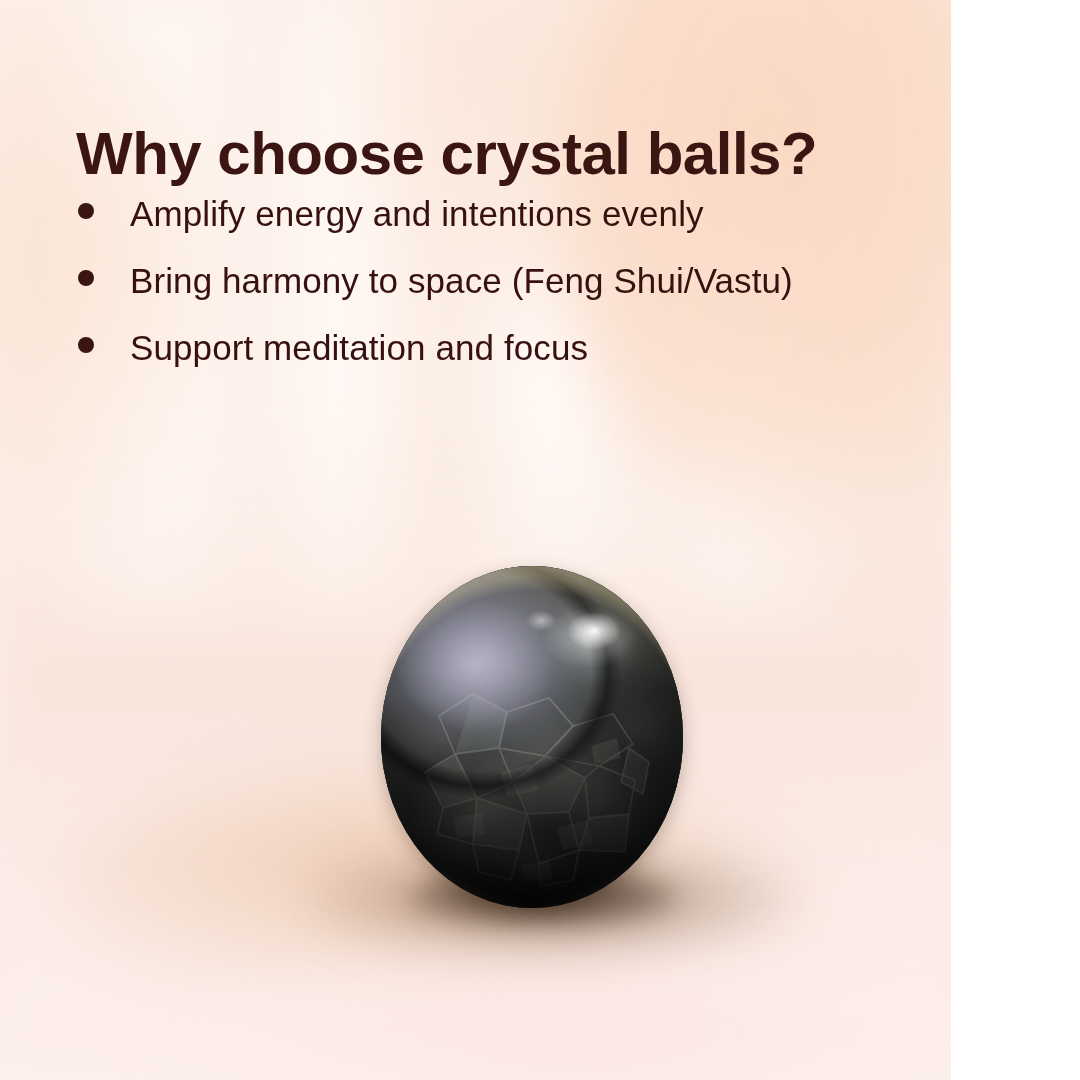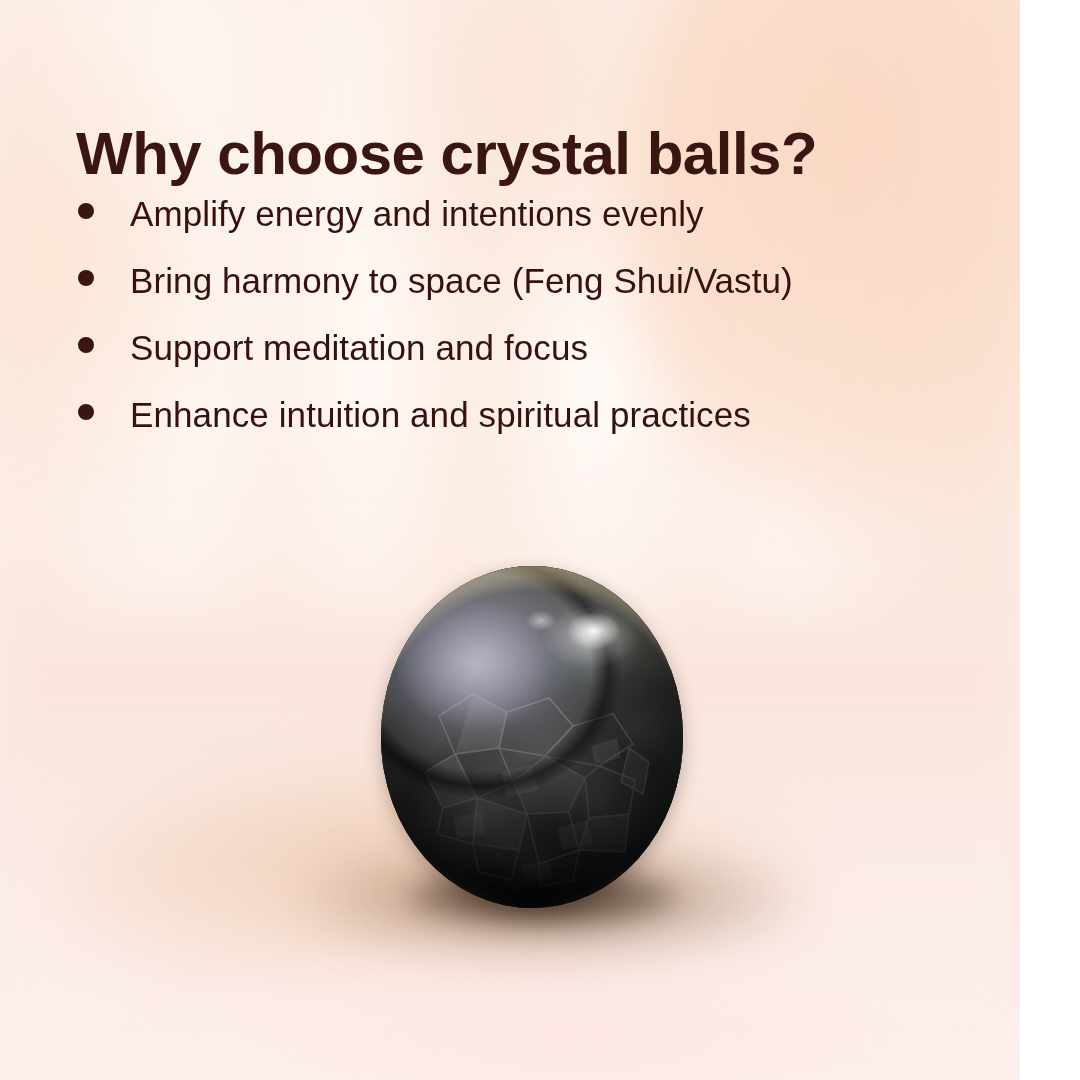--- a/index.html
+++ b/index.html
@@ -3,25 +3,26 @@
 <meta charset="utf-8">
 <title>Why choose crystal balls?</title>
 <style>
   html, body {
     margin: 0;
     padding: 0;
     background: #ffffff;
   }
   #canvas {
     position: relative;
-    width: 1020px;
+    width: 928px;
     height: 1080px;
     overflow: hidden;
     background: #bef264;
     font-family: "Liberation Sans", "DejaVu Sans", sans-serif;
+    padding-left: 23px;
     -webkit-font-smoothing: antialiased;
   }
 
   
   .bg-base {
     position: absolute;
     inset: 0;
     background:
       linear-gradient(180deg,
         #fdf1ec 0%,
@@ -311,24 +312,20 @@
       <span class="bullet-dot"></span>
       <span class="bullet-text">Amplify energy and intentions evenly</span>
     </li>
     <li class="bullet-row">
       <span class="bullet-dot"></span>
       <span class="bullet-text">Bring harmony to space (Feng Shui/Vastu)</span>
     </li>
     <li class="bullet-row">
       <span class="bullet-dot"></span>
       <span class="bullet-text">Support meditation and focus</span>
-    </li>
-    <li class="bullet-row">
-      <span class="bullet-dot"></span>
-      <span class="bullet-text">Enhance intuition and spiritual practices</span>
     </li>
   </ul>
 
   <div class="ball-shadow-wide"></div>
   <div class="ball-shadow-core"></div>
 
   <div class="ball">
     <div class="ball-layer ball-body"></div>
 
     <div class="ball-layer ball-facets">

